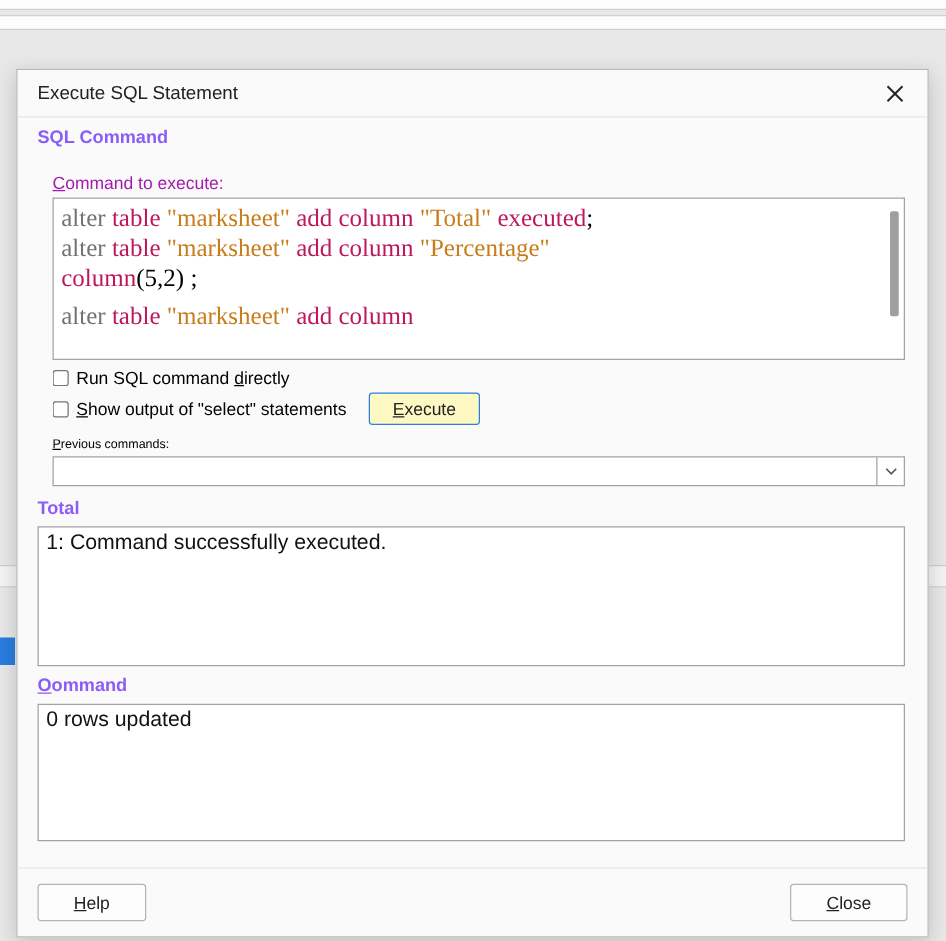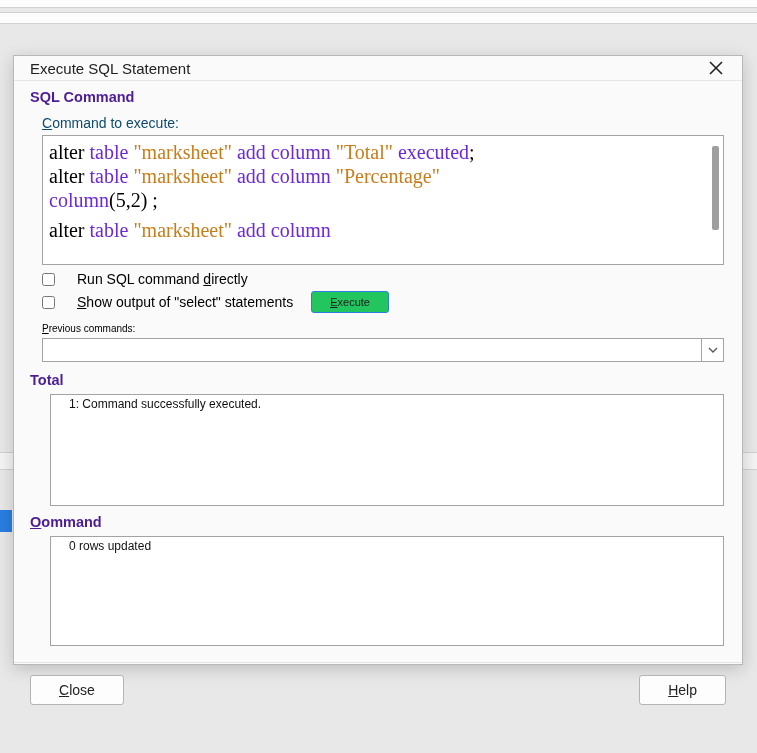--- a/index.html
+++ b/index.html
@@ -12,21 +12,21 @@
       position: relative;
       overflow: hidden;
     }
     .bg-bar1 { position: absolute; left: 0; top: 0; width: 757px; height: 8px; background: #fcfcfc; border-bottom: 1px solid #d0d0d0; }
     .bg-bar2 { position: absolute; left: 0; top: 12px; width: 757px; height: 12px; background: #fcfcfc; border-top: 1px solid #d0d0d0; border-bottom: 1px solid #d0d0d0;}
     .bg-bar3 { position: absolute; left: 0; top: 452px; width: 757px; height: 18px; background: #f4f4f4; border-top: 1px solid #d0d0d0; border-bottom: 1px solid #d0d0d0;}
     .bg-blue { position: absolute; left: 0; top: 510px; width: 12px; height: 22px; background: #2a7de1; }
     .dialog {
       position: absolute;
       left: 13px; top: 55px;
-      width: 730px; height: 610px;
+      width: 730px; height: 695px;
       background: #fafafa;
       border: 1px solid #b8b8b8;
       box-shadow: 0 4px 16px rgba(0,0,0,0.18);
       display: flex;
       flex-direction: column;
     }
     .titlebar {
       height: 38px;
       display: flex;
       align-items: center;
@@ -44,27 +44,27 @@
     .close-x svg { width: 14px; height: 14px; }
     .body {
       flex: 1;
       padding: 8px 16px;
       display: flex;
       flex-direction: column;
     }
     .section-header {
       font-weight: bold;
       font-size: 14.5px;
-      color: #4c1d95;
+      color: #8b5cf6;
       margin-bottom: 4px;
     }
     .field-label {
       font-size: 14px;
-      color: #0c4a6e;
-      margin: 6px 0 4px 12px;
+      color: #a21caf;
+      margin: 16px 0 4px 12px;
     }
     .mnemonic { text-decoration: underline; }
     .sql-box {
       position: relative;
       margin-left: 12px;
       margin-right: 2px;
       height: 130px;
       background: #fff;
       border: 1px solid #a3a3a3;
       padding: 4px 20px 4px 6px;
@@ -73,64 +73,64 @@
       font-size: 20px;
       line-height: 24px;
     }
     .sql-scroll-thumb {
       position: absolute;
       right: 4px; top: 10px;
       width: 7px; height: 84px;
       background: #9f9f9f;
       border-radius: 2px;
     }
-    .kw-blue { color: #000000; }
-    .kw-green { color: #6d28d9; }
+    .kw-blue { color: #737373; }
+    .kw-green { color: #be185d; }
     .str-orange { color: #c87d1b; }
     .punct { color: #000; }
     .check-row {
       display: flex;
       align-items: center;
       margin: 6px 0 2px 12px;
-      gap: 22px;
+      gap: 6px;
       font-size: 14px;
     }
     .check-row input[type=checkbox]{ width: 13px; height: 13px; }
     .row2 { display:flex; align-items:center; gap: 18px; margin: 2px 0 6px 12px; }
     .exec-btn {
       border: 1px solid #2a7de1;
-      background: #22c55e;
+      background: #fef9c3;
       color: #222;
-      font-size: 11px;
+      font-size: 14px;
       padding: 4px 18px;
       border-radius: 3px;
       cursor: pointer;
     }
     .prev-label { font-size:10px; margin: 4px 0 4px 12px; }
     .prev-select {
       margin: 0 2px 10px 12px;
       border: 1px solid #a3a3a3;
       background: #fff;
       height: 24px;
       display: flex;
     }
     .prev-select .sel-field { flex:1; }
     .prev-select .sel-btn {
       width: 22px;
       border-left: 1px solid #a3a3a3;
       display:flex; align-items:center; justify-content:center;
       cursor: pointer;
     }
     .box {
-      margin: 2px 2px 8px 20px;
+      margin: 2px 2px 8px 0;
       border: 1px solid #a3a3a3;
       background: #fff;
-      font-size: 12px;
+      font-size: 17px;
       color: #111;
-      padding: 2px 18px;
+      padding: 2px 6px;
       overflow: hidden;
     }
     .status-box { height: 112px; }
     .output-box { height: 110px; }
     .footer {
       border-top: 1px solid #e6e6e6;
       padding: 12px 16px;
       display:flex; justify-content: space-between;
     }
     .std-btn {
@@ -228,20 +228,20 @@
       <span class="mnemonic">O</span><span>ommand</span>
     </div>
     <div class="box output-box">
       <div>0 rows updated</div>
     </div>
 
   </div>
 
   <div class="footer">
     <button class="std-btn">
+      <span class="mnemonic">H</span><span>elp</span>
+    </button>
+    <button class="std-btn">
       <span class="mnemonic">C</span><span>lose</span>
     </button>
-    <button class="std-btn">
-      <span class="mnemonic">H</span><span>elp</span>
-    </button>
   </div>
 
 </div>
 
 </body></html>

